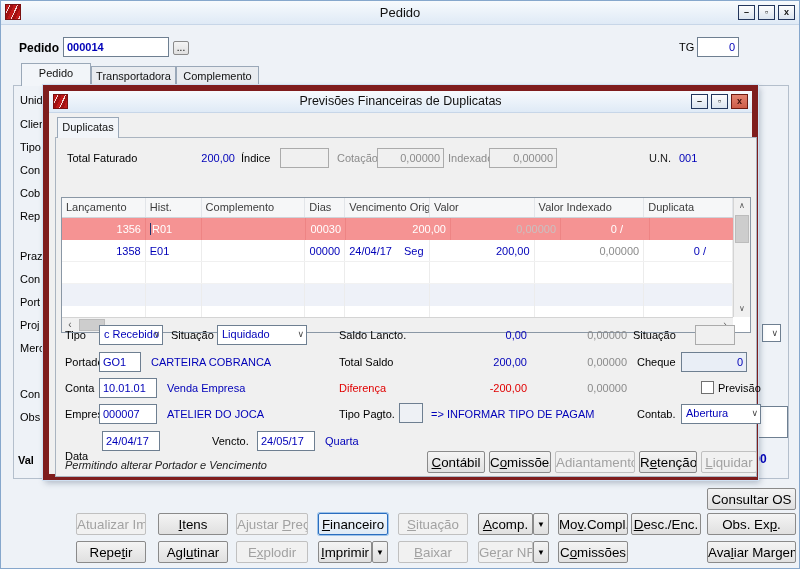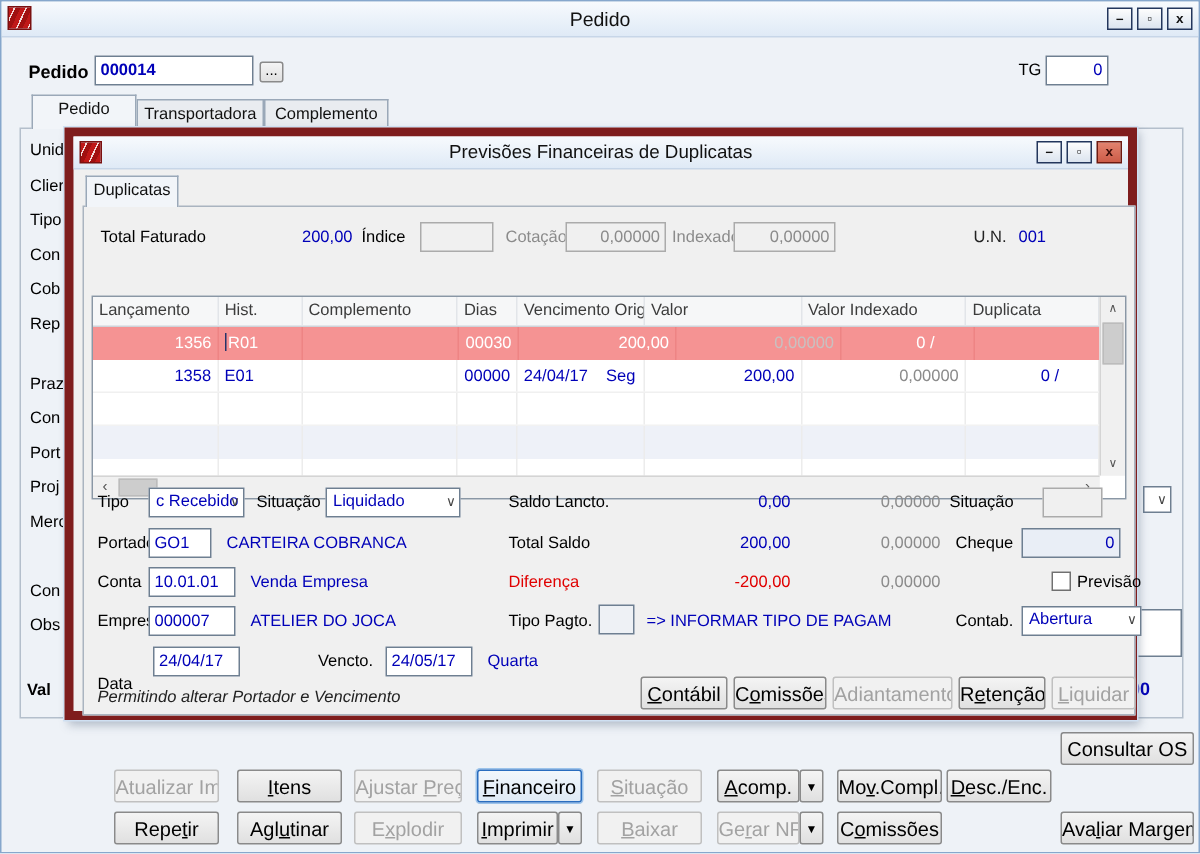--- a/index.html
+++ b/index.html
@@ -273,20 +273,21 @@
 
   <button class="btn disabled" style="left:75px;top:512px;width:70px;">Atualizar Imp.</button>
   <button class="btn" style="left:157px;top:512px;width:70px;"><u>I</u>tens</button>
   <button class="btn disabled" style="left:235px;top:512px;width:72px;">Ajustar <u>P</u>reços</button>
   <button class="btn focused" style="left:317px;top:512px;width:70px;"><u>F</u>inanceiro</button>
   <button class="btn disabled" style="left:397px;top:512px;width:70px;"><u>S</u>ituação</button>
   <button class="btn" style="left:477px;top:512px;width:55px;"><u>A</u>comp.</button>
   <button class="btn drop" style="left:532px;top:512px;width:16px;">▼</button>
   <button class="btn" style="left:557px;top:512px;width:70px;">Mo<u>v</u>.Compl.</button>
   <button class="btn" style="left:630px;top:512px;width:70px;"><u>D</u>esc./Enc.</button>
+  <button class="btn" style="left:706px;top:512px;width:89px;">Obs. Ex<u>p</u>.</button>
 
   <button class="btn" style="left:75px;top:540px;width:70px;">Repe<u>t</u>ir</button>
   <button class="btn" style="left:157px;top:540px;width:70px;">Agl<u>u</u>tinar</button>
   <button class="btn disabled" style="left:235px;top:540px;width:72px;">E<u>x</u>plodir</button>
   <button class="btn" style="left:317px;top:540px;width:54px;"><u>I</u>mprimir</button>
   <button class="btn drop" style="left:371px;top:540px;width:16px;">▼</button>
   <button class="btn disabled" style="left:397px;top:540px;width:70px;"><u>B</u>aixar</button>
   <button class="btn disabled" style="left:477px;top:540px;width:55px;">Ge<u>r</u>ar NF</button>
   <button class="btn drop" style="left:532px;top:540px;width:16px;">▼</button>
   <button class="btn" style="left:557px;top:540px;width:70px;">C<u>o</u>missões</button>

